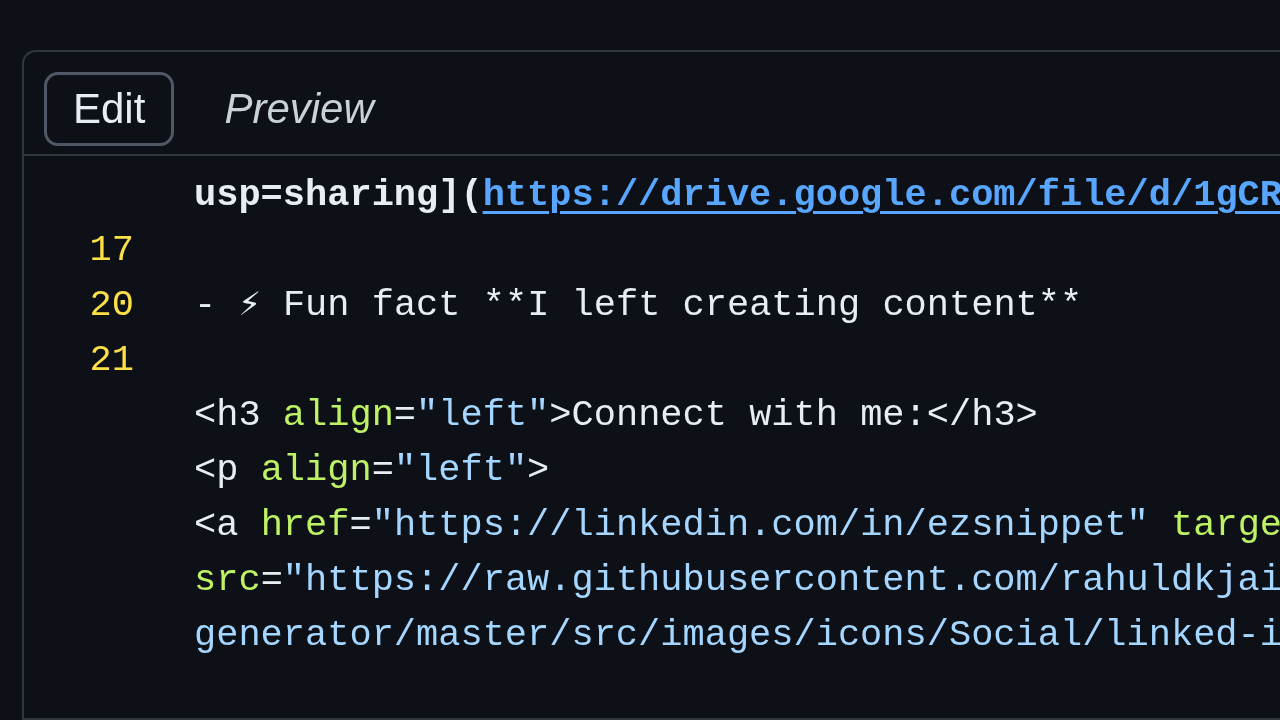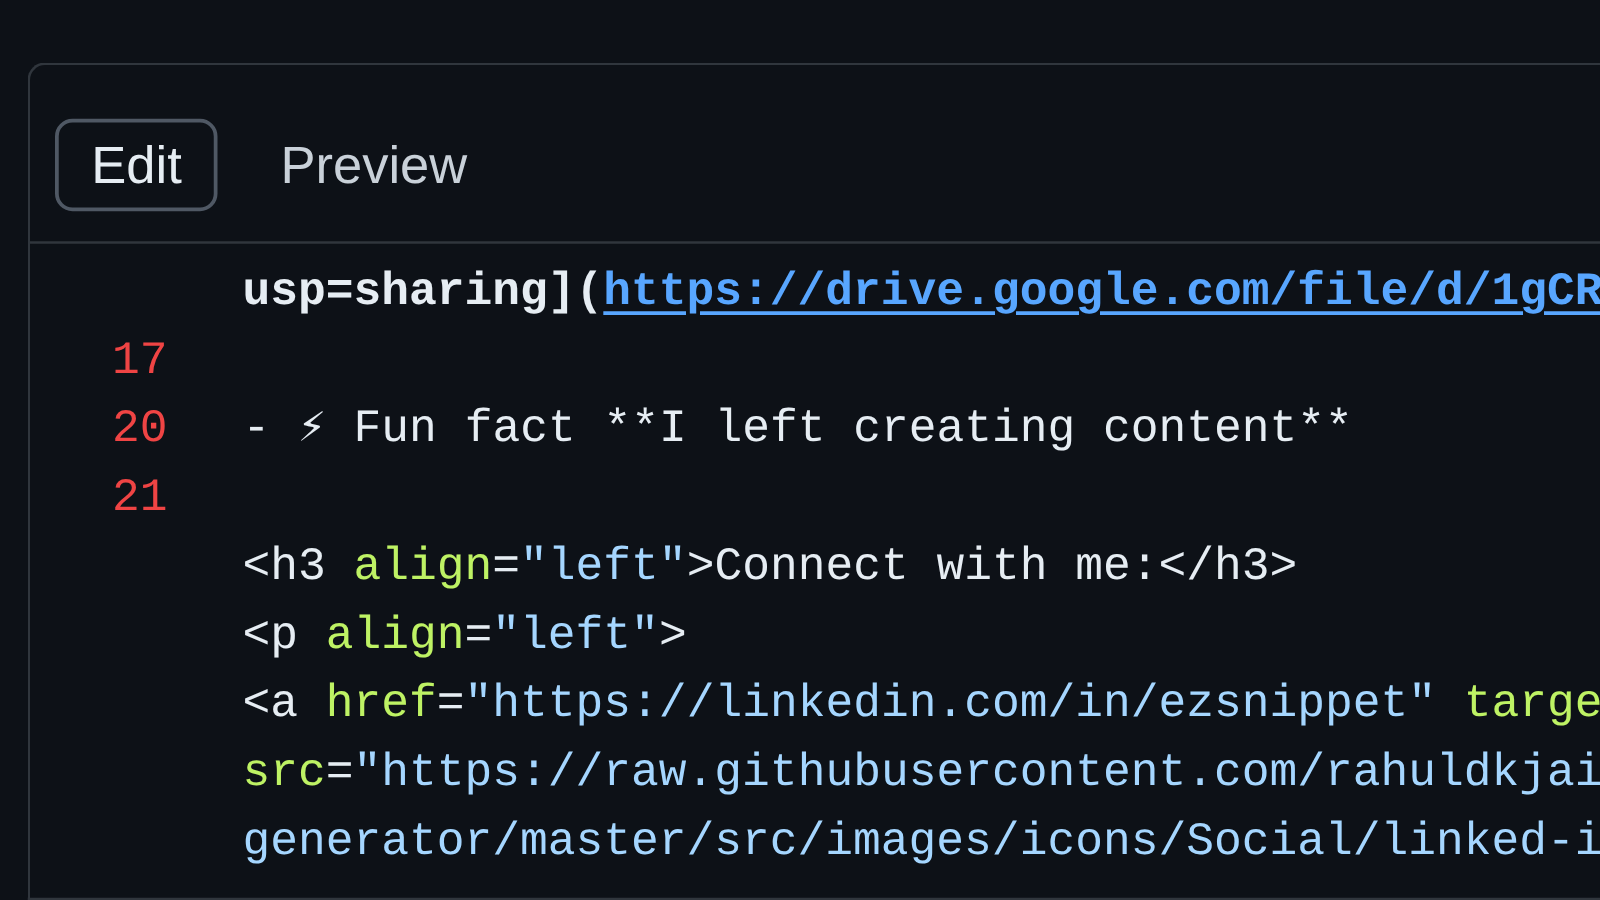--- a/index.html
+++ b/index.html
@@ -19,60 +19,60 @@
     border-right: none;
     height: 670px;
     overflow: hidden;
     background: #0d1117;
   }
 
   .tabs {
     display: flex;
     align-items: center;
     gap: 24px;
-    padding: 20px 20px 24px 20px;
-    margin-top: 23px;
+    padding: 20px 20px 8px 20px;
   }
 
   .tab {
     font-size: 42px;
     font-weight: 400;
     color: #e6edf3;
     padding: 10px 26px;
     border-radius: 14px;
     cursor: pointer;
     user-select: none;
   }
   .tab.active {
     border: 3px solid #4f5864;
     background: #0d1117;
   }
   .tab.inactive {
     color: #c9d1d9;
+    font-style: italic;
   }
 
   .divider {
     height: 2px;
     background: #30363d;
     width: 100%;
   }
 
   .editor {
     display: flex;
     font-family: ui-monospace, "SFMono-Regular", Consolas, "Liberation Mono", Menlo, monospace;
     font-size: 37px;
     line-height: 55px;
     padding-top: 12px;
   }
 
   .gutter {
     width: 170px;
     flex-shrink: 0;
     text-align: right;
-    color: #ef4444;
+    color: #fde047;
     padding-right: 60px;
     user-select: none;
   }
   .gutter div { height: 55px; }
 
   .code {
     flex: 1;
     color: #e6edf3;
     white-space: nowrap;
     overflow: hidden;

